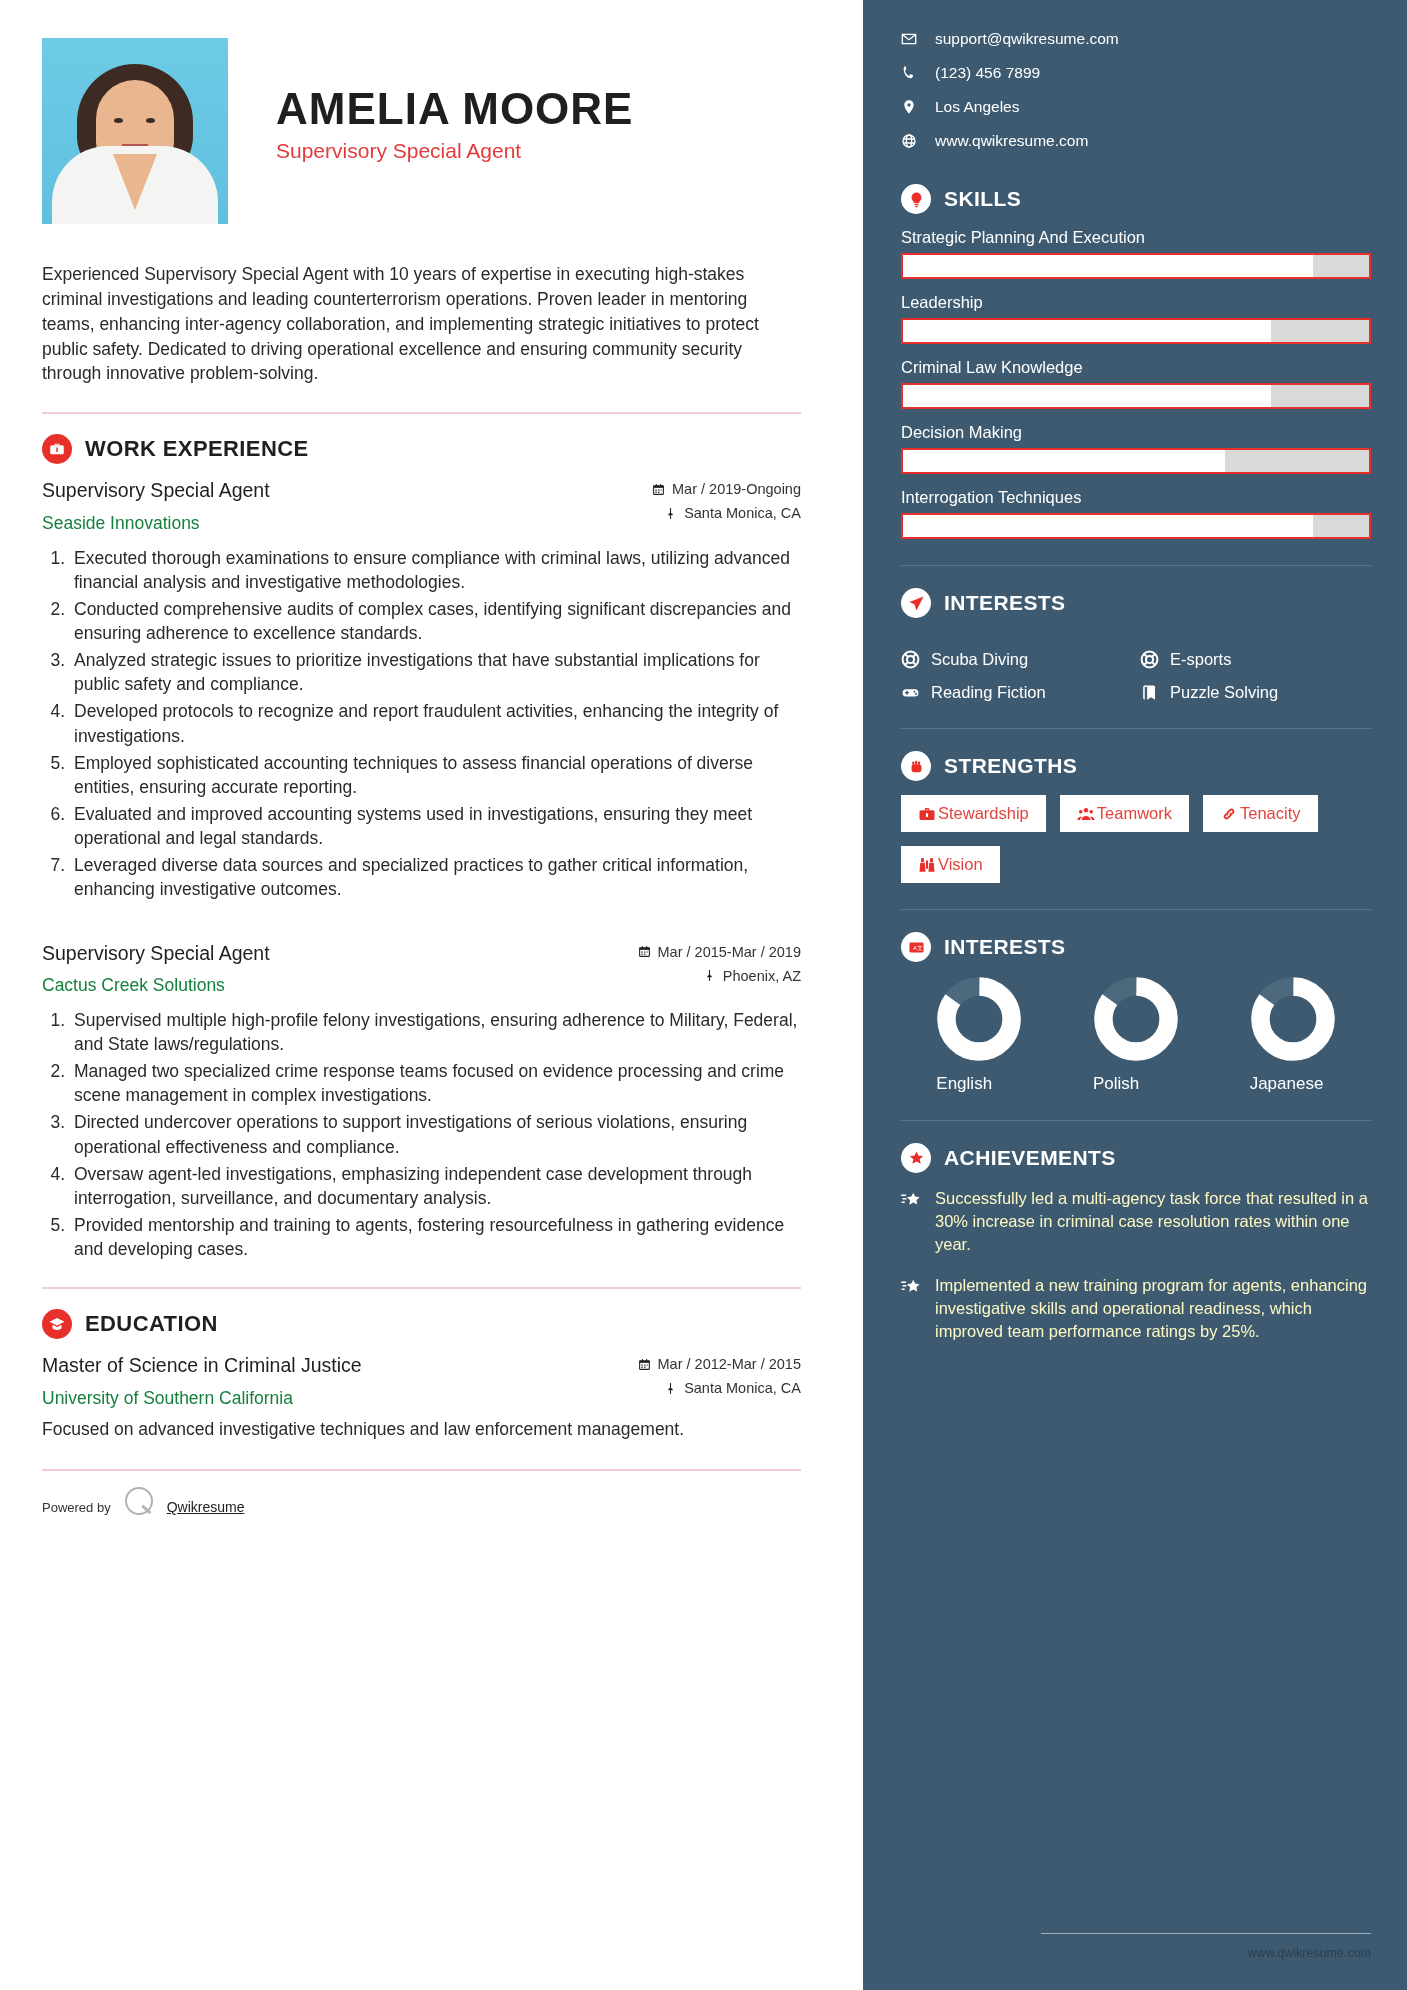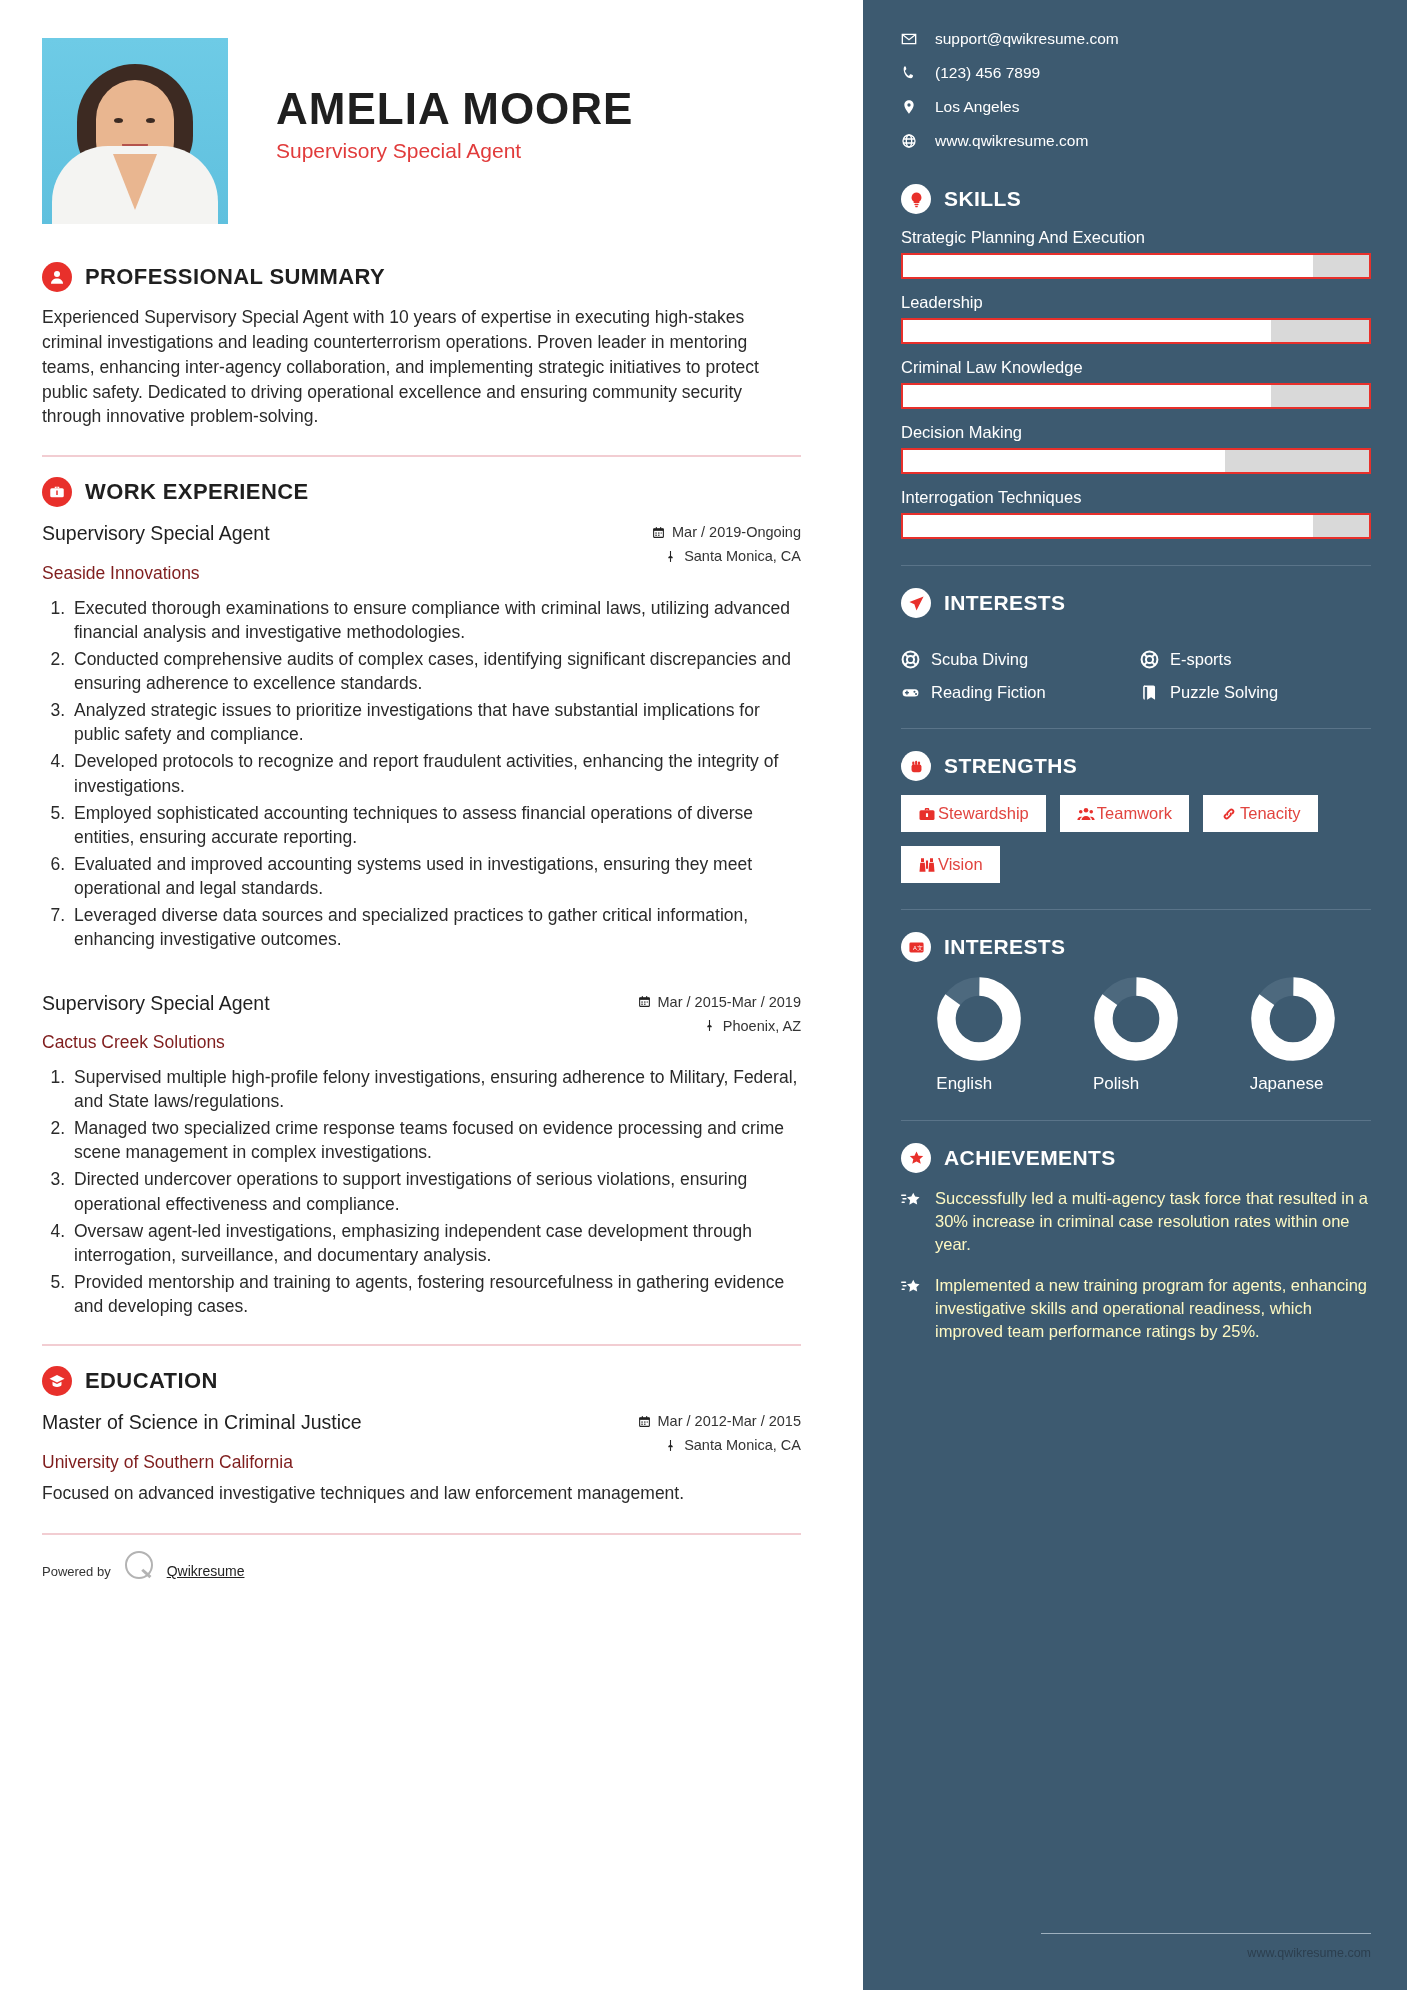--- a/index.html
+++ b/index.html
@@ -69,21 +69,21 @@
   }
   .sec-ico svg { width:18px; height:18px; fill:#fff; }
   .sec-title { font-size:22px; font-weight:bold; letter-spacing:.4px; color:#1f1f1f; }
   .summary { font-size:17.5px; line-height:1.42; color:#2a2a2a; }
   .hr { height:2px; background:#f2cdd2; margin:26px 0 20px; border:0; }
 
   
   .job { margin-bottom:6px; }
   .job-top { display:flex; justify-content:space-between; align-items:flex-start; }
   .job-title { font-size:19.5px; color:#1f1f1f; line-height:1.35; }
-  .job-org { font-size:17.5px; color:#7f1d1d; margin-top:16px; }
+  .job-org { font-size:17.5px; color:#15803d; margin-top:9px; }
   .job-meta { text-align:right; padding-top:4px; flex:0 0 auto; }
   .meta-line { font-size:14.5px; color:#333; display:flex; align-items:center; justify-content:flex-end; gap:7px; white-space:nowrap; }
   .meta-line + .meta-line { margin-top:8px; }
   .meta-line svg { width:13px; height:13px; fill:#222; flex:0 0 auto; }
   ol.bullets { margin:12px 0 0 28px; }
   ol.bullets li { font-size:17.5px; line-height:1.38; color:#2a2a2a; margin-bottom:3px; padding-left:4px; }
   .edu-desc { font-size:17.5px; line-height:1.4; color:#2a2a2a; margin-top:8px; }
 
   .powered {
     display:flex; align-items:flex-end; gap:14px;
@@ -164,29 +164,20 @@
       <div class="body"></div>
         <div class="vneck"></div>
     </div>
     <div class="name-wrap">
       <div class="name">AMELIA MOORE</div>
       <div class="role">Supervisory Special Agent</div>
     </div>
   </div>
 
   <div class="sec">
-    <div class="sec-head">
-      <span class="sec-ico">
-        <svg viewBox="0 0 24 24">
-            <circle cx="12" cy="8" r="4"></circle>
-            <path d="M4 21c0-4.4 3.6-7 8-7s8 2.6 8 7z"></path>
-          </svg>
-      </span>
-      <span class="sec-title">PROFESSIONAL SUMMARY</span>
-    </div>
     <div class="summary">Experienced Supervisory Special Agent with 10 years of expertise in executing high-stakes criminal investigations and leading counterterrorism operations. Proven leader in mentoring teams, enhancing inter-agency collaboration, and implementing strategic initiatives to protect public safety. Dedicated to driving operational excellence and ensuring community security through innovative problem-solving.</div>
   </div>
 
   <hr class="hr">
 
   <div class="sec">
     <div class="sec-head">
       <span class="sec-ico">
         <svg viewBox="0 0 24 24">
             <rect x="3" y="7" width="18" height="12" rx="2"></rect>

